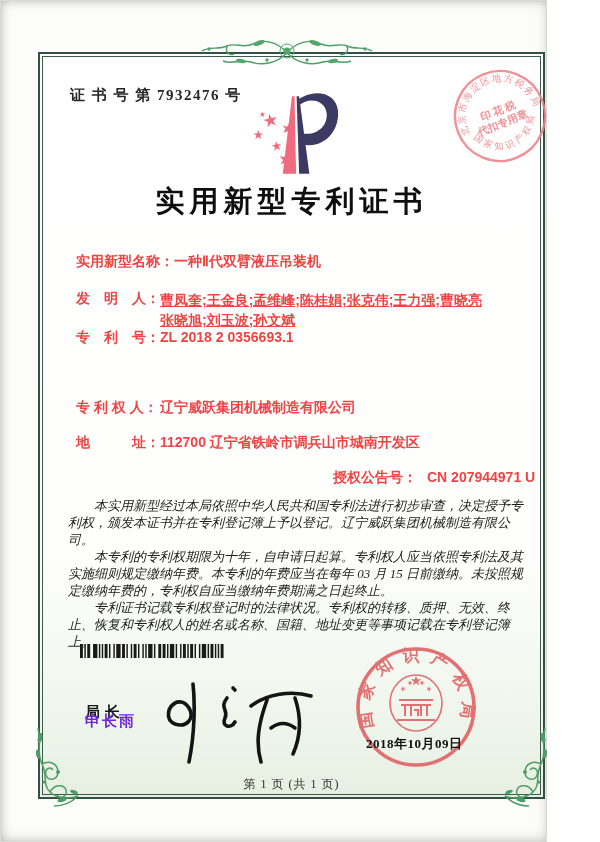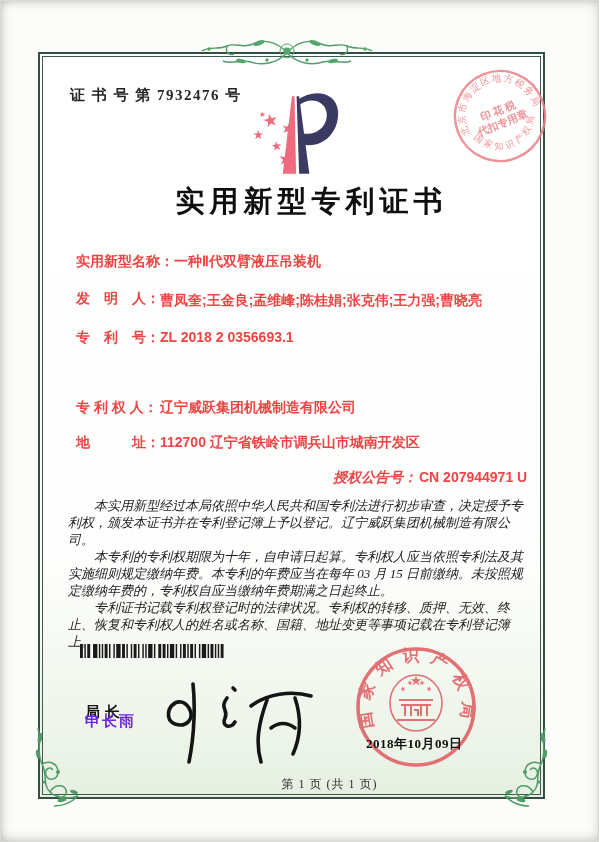--- a/index.html
+++ b/index.html
@@ -1,53 +1,53 @@
 <!DOCTYPE html>
 <html><head>
 <meta charset="utf-8">
 <style>
   html,body{margin:0;padding:0;background:#ffffff;}
   .page{
-    position:relative;width:599px;height:842px;overflow:hidden;
+    position:relative;width:547px;height:842px;overflow:hidden;
     background:#fcfcfa;
     font-family:"Liberation Sans",sans-serif;
     box-shadow:inset 0 0 0 1px #d9d9d5,
                inset 5px 5px 12px -6px rgba(80,80,80,.55),
                inset -5px -7px 14px -8px rgba(100,100,100,.5);
   }
   .frame{
     position:absolute;left:38px;top:52px;width:507px;height:747px;
     box-sizing:border-box;border:2px solid #344f43;
     background:linear-gradient(180deg,#ffffff 0%,#fefefd 68%,#edf4e9 92%,#e6efe2 100%);
   }
   .frame::after{content:"";position:absolute;inset:2px;border:1px solid #3c5a4d;}
   .abs{position:absolute;white-space:nowrap;}
   .cert-no{left:70px;top:86px;font:700 15px "Liberation Serif",serif;letter-spacing:1.5px;color:#262626;}
   .title{left:38px;top:182px;width:507px;text-align:center;
-         font:700 29px "Liberation Serif",serif;letter-spacing:5px;color:#0e0e0e;padding-left:20px;}
+         font:700 29px "Liberation Serif",serif;letter-spacing:5px;color:#0e0e0e;}
   .field{position:absolute;left:76px;font:700 14px "Liberation Sans",sans-serif;color:#ef4444;white-space:nowrap;}
   .field .lab{display:inline-block;min-width:84px;}
   .stack{display:inline-block;vertical-align:top;}
-  .stack div{line-height:20px;}
+  .stack div{line-height:20px;text-decoration:underline;}
   .row-name{top:253px;}
   .row-inventors{top:290px;}
   .row-patno{top:329px;}
   .row-filing{top:364px;}
   .row-patentee{top:399px;}
   .row-address{top:434px;}
   .row-grantdate{top:469px;}
   .row-grantno{top:469px;left:333px;}
-  .row-grantno .lab{min-width:0;margin-right:2px;font-style:italic;}
+  .row-grantno .lab{min-width:0;margin-right:10px;}
   .paras{position:absolute;left:68px;top:497px;width:466px;
          font:italic 13px/17px "Liberation Serif",serif;color:#1c1c1c;}
   .paras p{margin:0;text-indent:2em;}
   .director-title{left:85px;top:686px;font:700 15px "Liberation Sans",sans-serif;letter-spacing:5px;color:#161616;margin-top:17px;}
   .director-name{left:85px;top:712px;font:700 15px "Liberation Sans",sans-serif;letter-spacing:2px;color:#6d28d9;}
   .seal-date{left:366px;top:735px;font:700 13px "Liberation Serif",serif;letter-spacing:.5px;color:#101010;z-index:7;}
-  .footer{left:38px;top:776px;width:507px;text-align:center;font:12px "Liberation Serif",serif;letter-spacing:1px;color:#2d2d2d;padding-left:38px;}
+  .footer{left:38px;top:776px;width:507px;text-align:center;font:12px "Liberation Serif",serif;letter-spacing:1px;color:#2d2d2d;}
   svg.abs{display:block;}
   .z1{z-index:1}.z2{z-index:2}.z4{z-index:4}.z5{z-index:5}
 </style>
 </head>
 <body>
 
 <div class="page">
 
   <div class="frame"></div>
 
@@ -145,21 +145,21 @@
     </g>
   </svg>
 
   <div class="abs title z2">实用新型专利证书</div>
 
   <div class="field row-name">
     <span class="lab">实用新型名称：</span><span>一种Ⅱ代双臂液压吊装机</span>
   </div>
 
   <div class="field row-inventors">
-    <span class="lab">发　明　人：</span><span class="stack"><div>曹凤奎;王金良;孟维峰;陈桂娟;张克伟;王力强;曹晓亮</div></span>
+    <span class="lab">发　明　人：</span><span class="stack"><div>曹凤奎;王金良;孟维峰;陈桂娟;张克伟;王力强;曹晓亮</div><div>张晓旭;刘玉波;孙文斌</div></span>
   </div>
 
   <div class="field row-patno">
     <span class="lab">专　利　号：</span><span>ZL 2018 2 0356693.1</span>
   </div>
 
 
   <div class="field row-patentee">
     <span class="lab">专 利 权 人：</span><span>辽宁威跃集团机械制造有限公司</span>
   </div>

